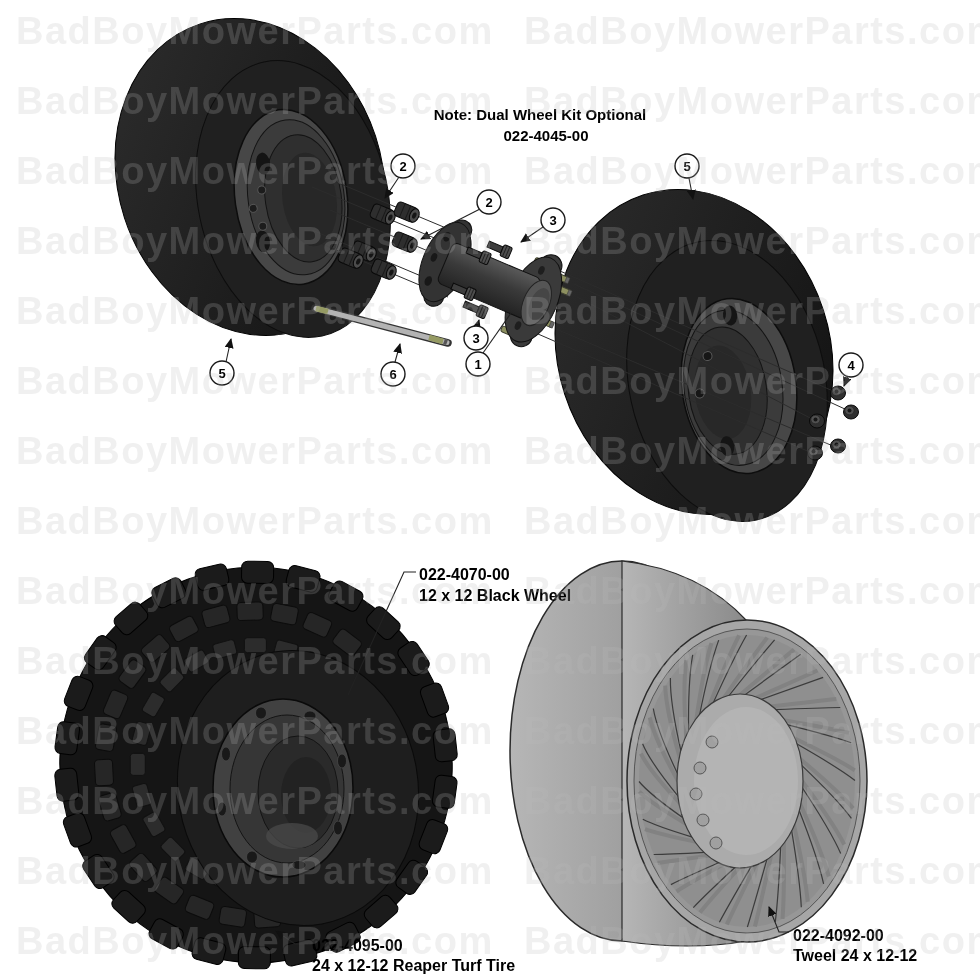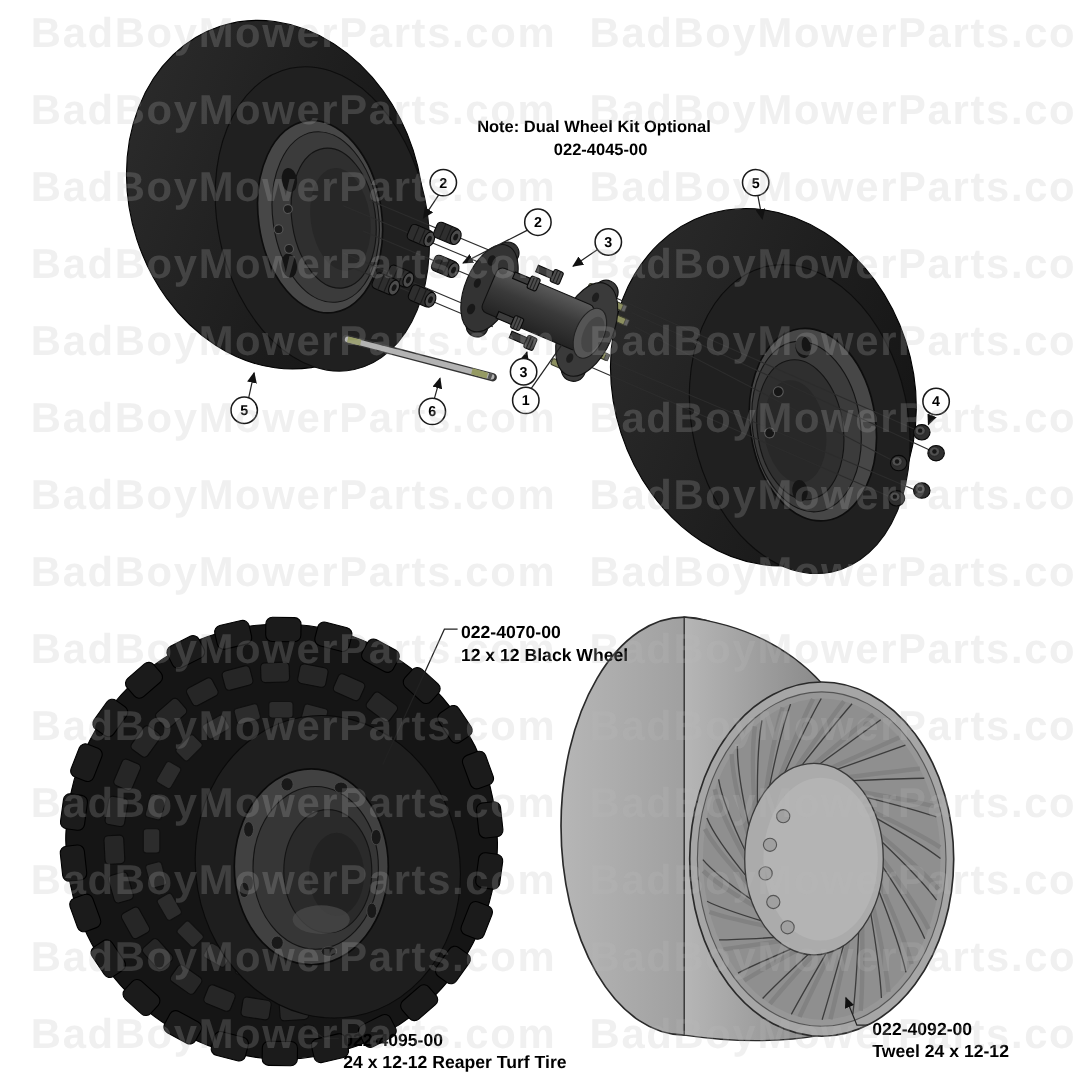--- a/index.html
+++ b/index.html
@@ -1,19 +1,19 @@
 <!DOCTYPE html>
 <html><head>
 <meta charset="utf-8">
 <style>
   html,body{margin:0;padding:0;background:#ffffff;}
   #stage{position:relative;width:980px;height:980px;background:#ffffff;overflow:hidden;
          font-family:"Liberation Sans",sans-serif;}
   #svg{position:absolute;left:0;top:0;}
-  #wm{position:absolute;left:12px;top:0;width:864px;height:980px;pointer-events:none;}
+  #wm{position:absolute;left:0;top:0;width:864px;height:980px;pointer-events:none;}
   .wm-text{position:absolute;font-family:"Liberation Sans",sans-serif;font-weight:bold;
            font-size:38px;letter-spacing:1.5px;color:rgba(187,187,187,0.22);white-space:nowrap;}
   text{font-family:"Liberation Sans",sans-serif;font-weight:bold;fill:#000;}
   .callout-num{font-size:13px;}
   .note-line{font-size:15px;}
   .part-label{font-size:16px;}
 </style>
 </head>
 <body>
 

